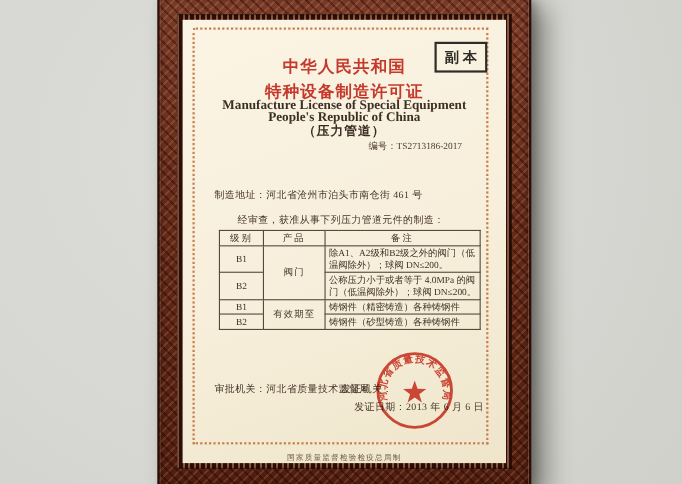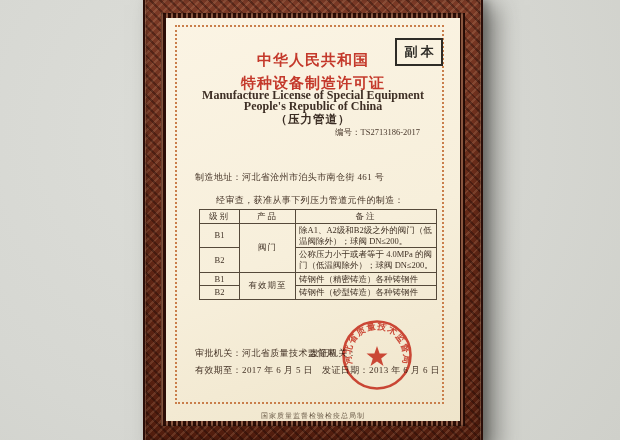--- a/index.html
+++ b/index.html
@@ -129,21 +129,20 @@
           </tr>
           <tr class="row-short">
             <td class="col-level">B2</td>
             <td class="col-remark">铸钢件（砂型铸造）各种铸钢件</td>
           </tr>
         </tbody>
           </table>
 
         <div class="abs foot-line f-approve">审批机关：河北省质量技术监督局</div>
         <div class="abs foot-line f-issuer">发证机关：</div>
-        <div class="abs foot-line f-valid">有效期至：2017 年 6 月 5 日</div>
         <div class="abs foot-line f-issuedate">发证日期：2013 年 6 月 6 日</div>
 
         <svg class="abs seal" viewBox="0 0 74 74" xmlns="http://www.w3.org/2000/svg">
           <circle cx="37" cy="37" r="33.5" fill="none" stroke="#cf3425" stroke-width="2.6"></circle>
           <polygon fill="#cf3425" points="37,28 39.6,35.4 47.5,35.6 41.2,40.4 43.5,47.9 37,43.4 30.5,47.9 32.8,40.4 26.5,35.6 34.4,35.4"></polygon>
           <defs>
             <path id="sealArc" d="M 13.5,50 A 26.5,26.5 0 1 1 60.5,50" fill="none"></path>
           </defs>
           <text font-size="9" fill="#cf3425" font-weight="bold" font-family="Liberation Serif, DejaVu Serif, serif" letter-spacing="1">
             <textPath href="#sealArc" startOffset="50%" text-anchor="middle">河北省质量技术监督局</textPath>

